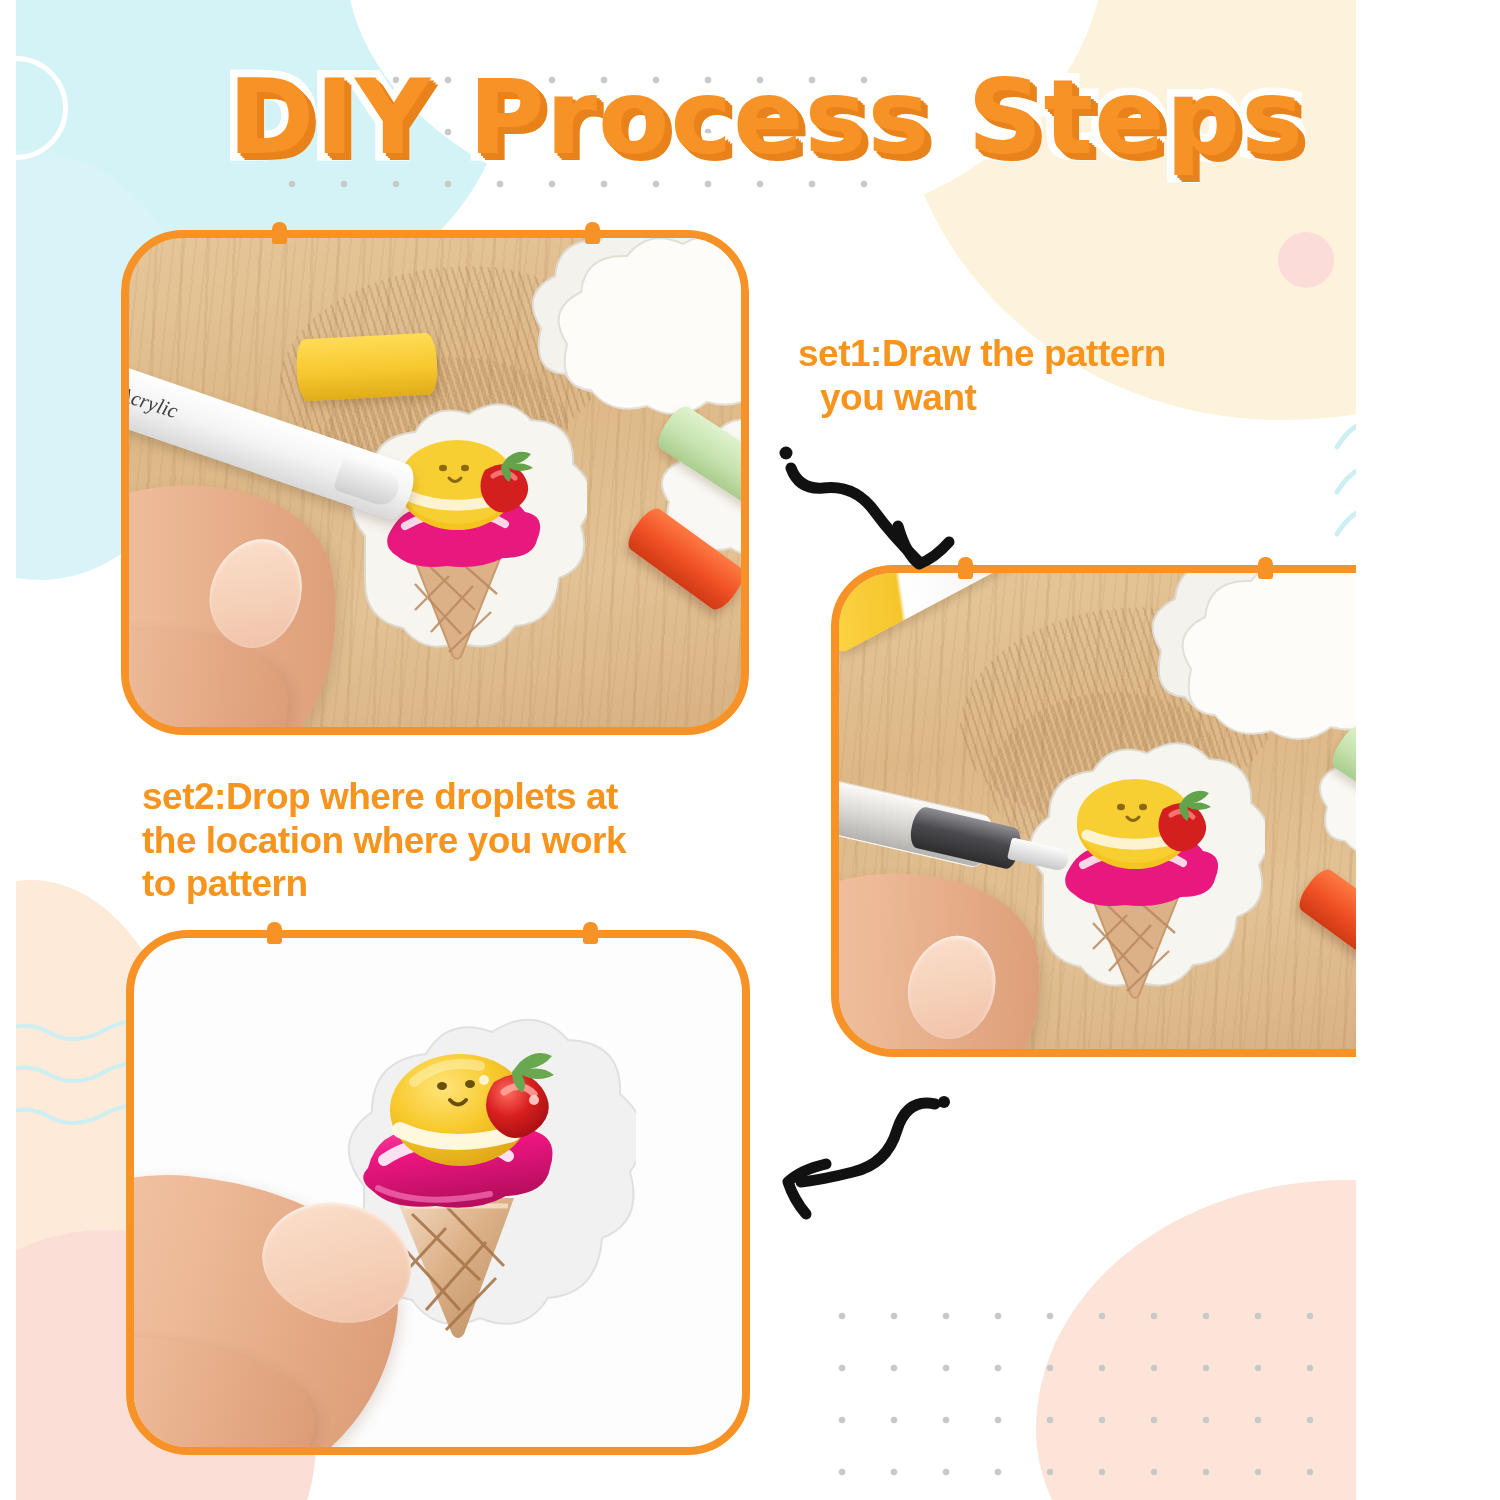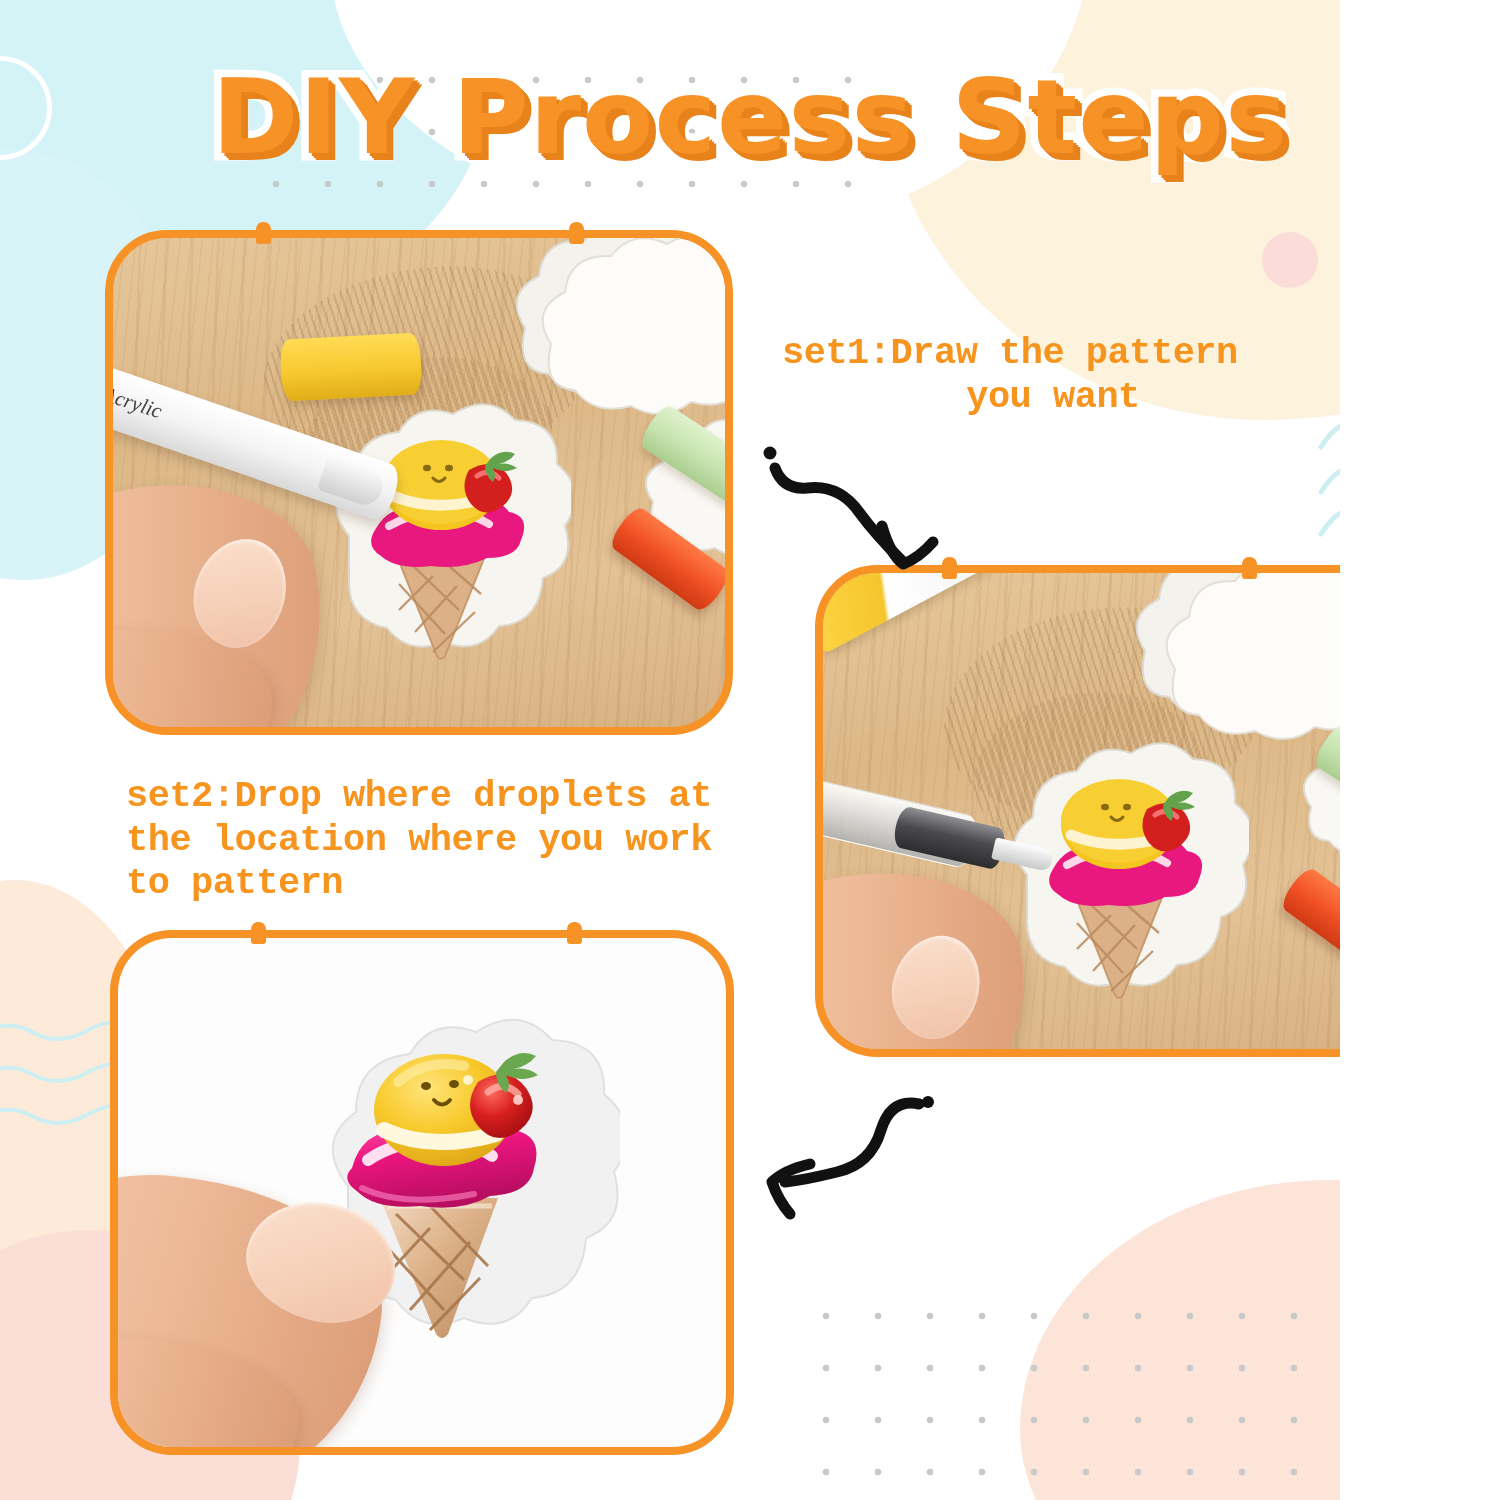--- a/index.html
+++ b/index.html
@@ -3,21 +3,21 @@
 <meta charset="utf-8">
 <style>
   * { box-sizing: border-box; margin: 0; padding: 0; }
   html, body { width: 1500px; height: 1500px; }
   body {
     font-family: "Liberation Sans", sans-serif;
     background: #ffffff;
     overflow: hidden;
     position: relative;
   }
-  .stage { position: absolute; inset: 0; width: 1340px; height: 1500px; overflow: hidden; }
+  .stage { position: absolute; inset: 0; width: 1340px; height: 1500px; overflow: hidden; margin-left: 16px; }
 
   
   .bg-layer { position: absolute; inset: 0; z-index: 0; }
 
   .blob-cyan-tl {
     position: absolute; left: -130px; top: -230px;
     width: 620px; height: 560px;
     background: #d4f3f7;
     border-radius: 55% 45% 52% 48% / 50% 55% 45% 50%;
   }
@@ -294,28 +294,28 @@
   .nail-1 { left: 82px; top: 300px; width: 90px; height: 110px; transform: rotate(20deg); }
   .nail-3 { left: 128px; top: 265px; width: 150px; height: 118px; transform: rotate(12deg); }
 
   
   .icecream { position: absolute; }
   .icecream svg { display: block; }
 
   
   .step-text {
     position: absolute; z-index: 7;
-    font-family: Liberation Mono, monospace;
+    font-family: Liberation Sans, sans-serif;
     font-weight: 700;
     color: #f7941e;
     line-height: 1.18;
     letter-spacing: -0.5px;
   }
   .step1-text { left: 782px; top: 332px; width: 520px; font-size: 37px; }
-  .step1-text .l2 { padding-left: 22px; display: block; text-align: center; }
+  .step1-text .l2 { padding-left: 22px; display: block; }
   .step2-text { left: 126px; top: 775px; width: 670px; font-size: 37px; }
   .step3-text { left: 784px; top: 1232px; width: 560px; font-size: 37px; }
 
   
   .arrow { position: absolute; z-index: 7; }
   .arrow svg { display: block; }
   .arrow-1 { left: 752px; top: 434px; }
   .arrow-2 { left: 764px; top: 1084px; }
 </style>
 </head>

